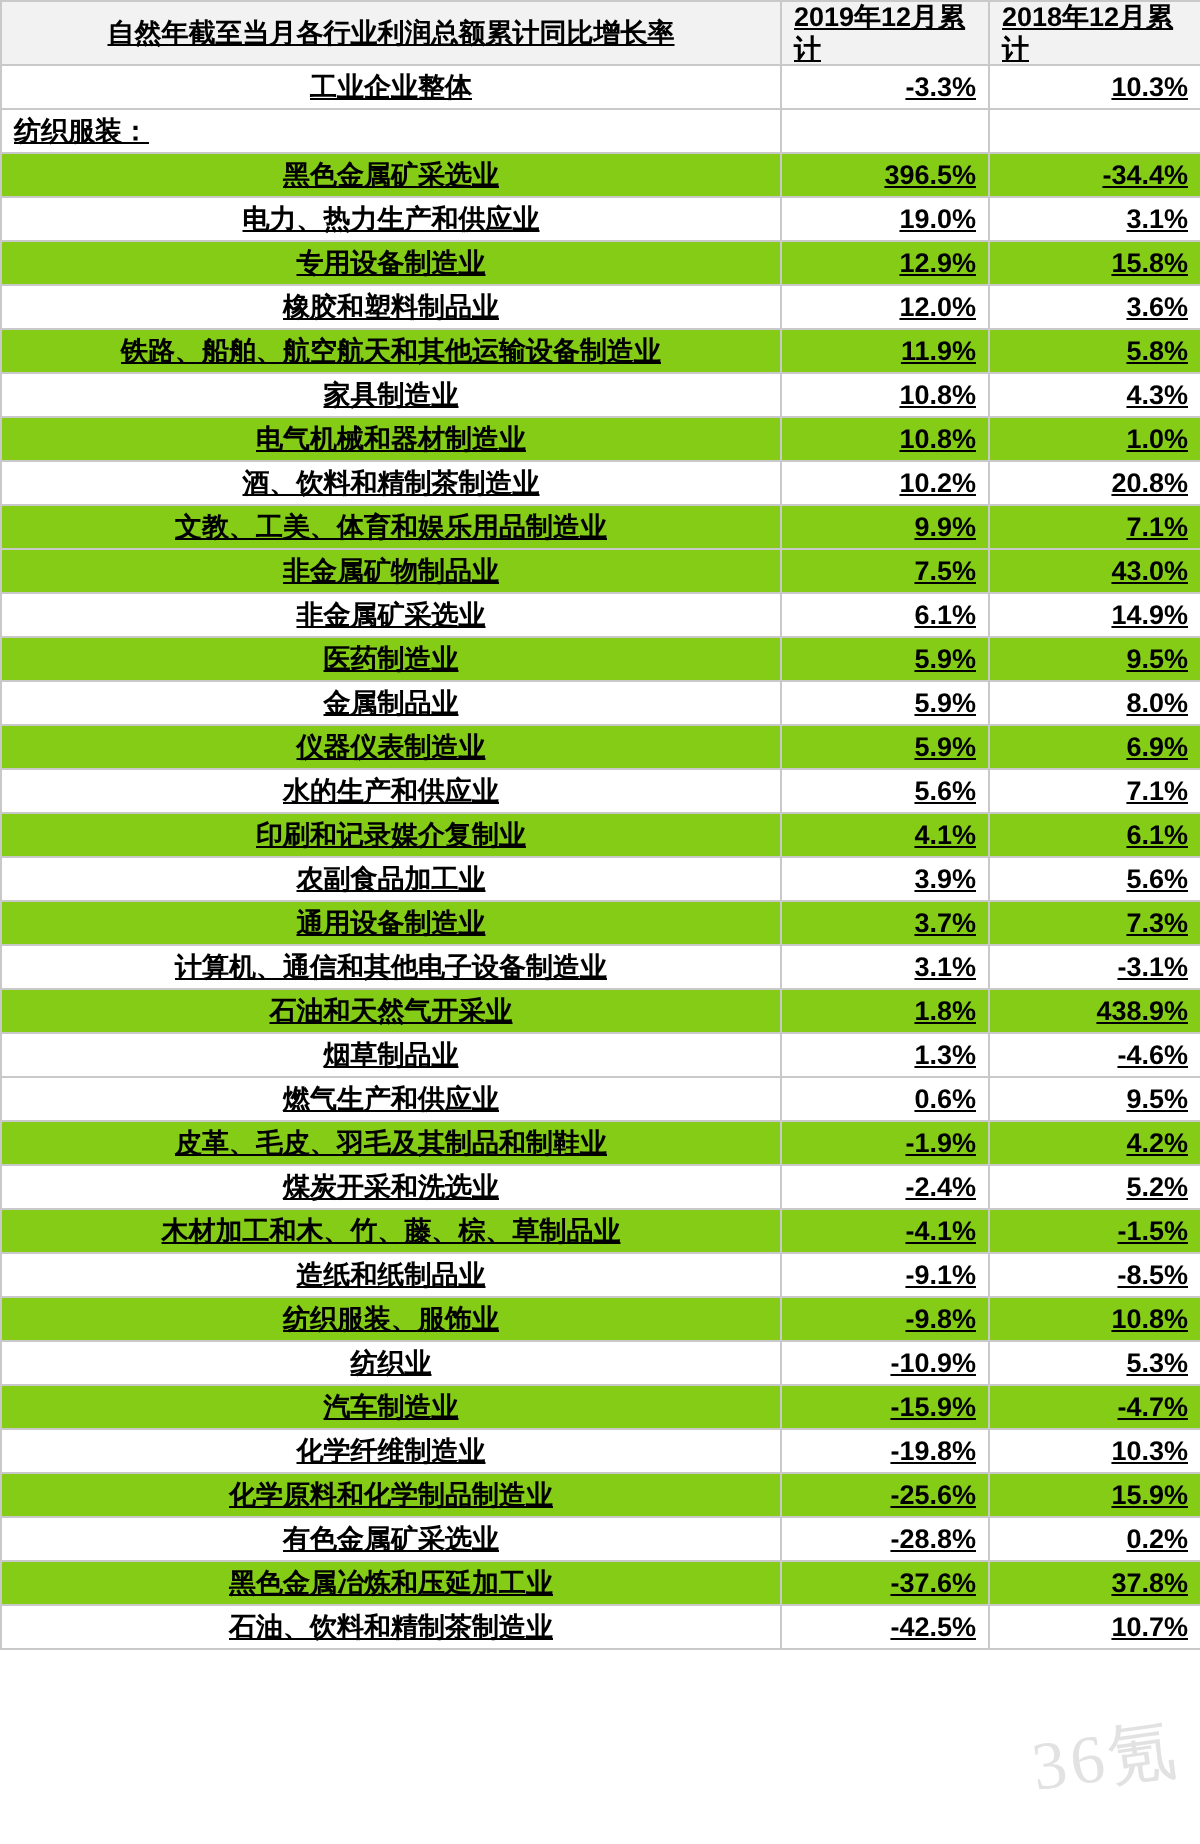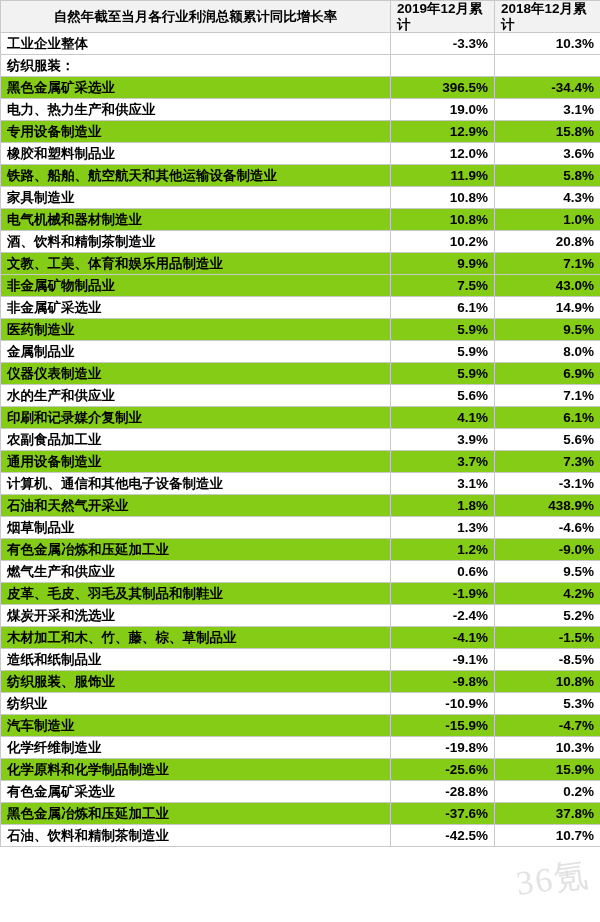--- a/index.html
+++ b/index.html
@@ -25,20 +25,21 @@
     letter-spacing: 2px;
     transform: rotate(-8deg);
     pointer-events: none;
     user-select: none;
     z-index: 5;
   }
   table.tbl {
     border-collapse: collapse;
     width: 600px;
     table-layout: fixed;
+    text-decoration: underline;
   }
   table.tbl td, table.tbl th {
     border: 1px solid #c9c9c9;
     padding: 0 6px;
     vertical-align: middle;
     font-size: 13.5px;
     line-height: 1.15;
     height: 22px;
     box-sizing: border-box;
   }
@@ -52,21 +53,21 @@
   }
   th.hdr-title {
     text-align: center;
     font-size: 13.5px;
     font-weight: bold;
   }
   col.c-name { width: 390px; }
   col.c-v1 { width: 104px; }
   col.c-v2 { width: 106px; }
   td.name {
-    text-align: left;
+    text-align: center;
     font-weight: bold;
     white-space: nowrap;
     overflow: hidden;
   }
   td.val {
     text-align: right;
     font-weight: bold;
     padding-right: 8px;
     white-space: nowrap;
   }
@@ -203,25 +204,20 @@
       <tr class="alt">
         <td class="name">石油和天然气开采业</td>
         <td class="val">1.8%</td>
         <td class="val">438.9%</td>
       </tr>
       <tr>
         <td class="name">烟草制品业</td>
         <td class="val">1.3%</td>
         <td class="val">-4.6%</td>
       </tr>
-      <tr class="alt">
-        <td class="name">有色金属冶炼和压延加工业</td>
-        <td class="val">1.2%</td>
-        <td class="val">-9.0%</td>
-      </tr>
       <tr>
         <td class="name">燃气生产和供应业</td>
         <td class="val">0.6%</td>
         <td class="val">9.5%</td>
       </tr>
       <tr class="alt">
         <td class="name">皮革、毛皮、羽毛及其制品和制鞋业</td>
         <td class="val">-1.9%</td>
         <td class="val">4.2%</td>
       </tr>

